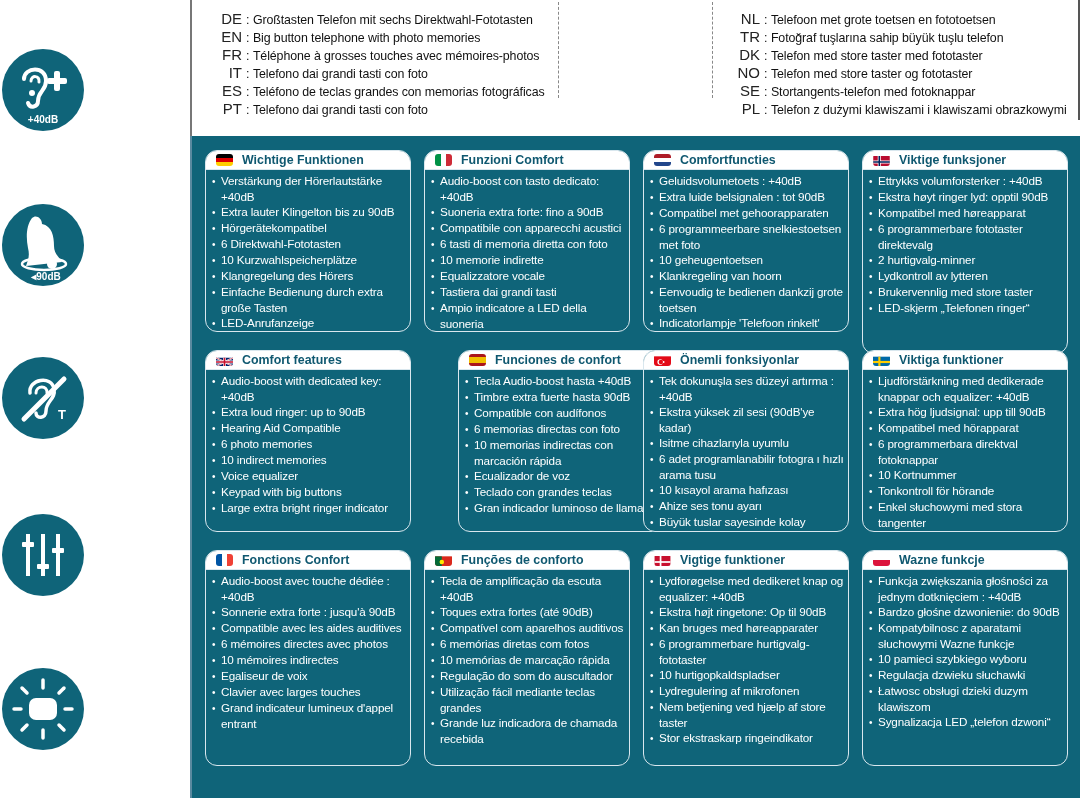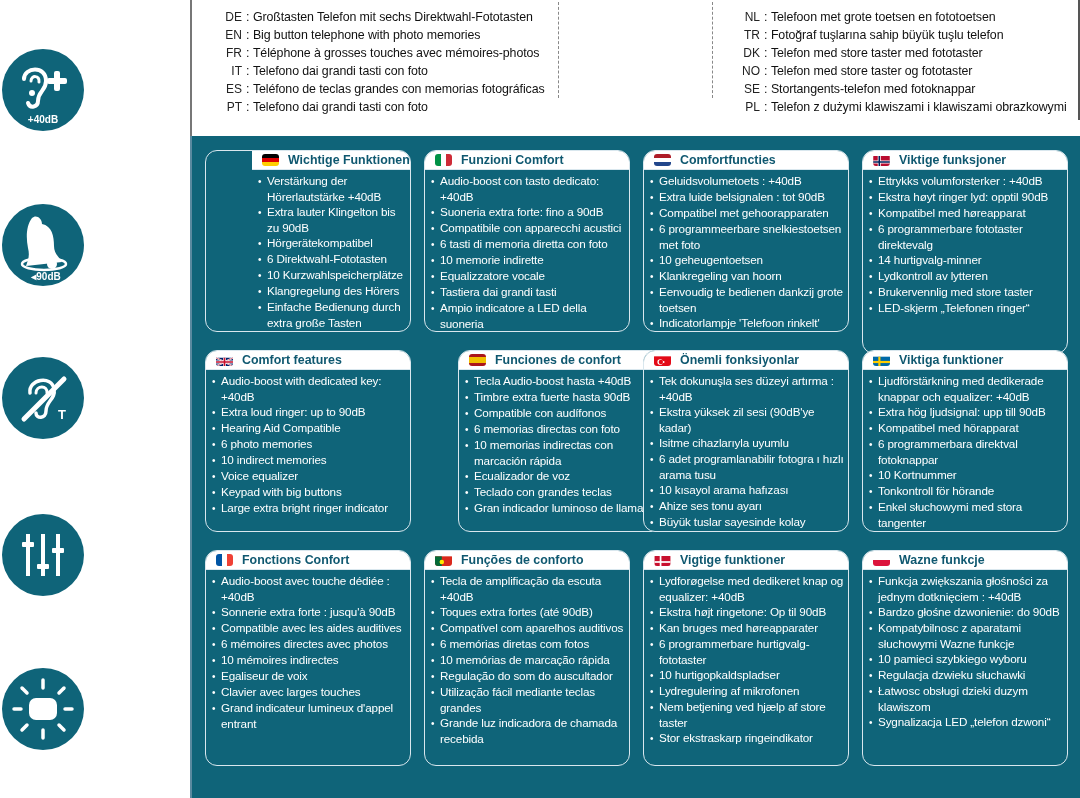--- a/index.html
+++ b/index.html
@@ -13,21 +13,21 @@
     background: #0f6479; display: flex; align-items: center; justify-content: center;
   }
   .feature-icon svg { width: 82px; height: 82px; }
 
   
   .header { position: absolute; left: 190px; top: 0; width: 890px; height: 136px; border-left: 2px solid #777; }
   .title-col { position: absolute; top: 10px; }
   .title-col.left { left: 22px; }
   .title-col.right { left: 540px; }
   .title-row { display: flex; align-items: baseline; height: 18px; font-size: 12.4px; white-space: nowrap; }
-  .title-row .code { font-size: 12px; color: #222; width: 32px; text-align: right; padding-right: 4px; }
+  .title-row .code { font-size: 15px; color: #222; width: 32px; text-align: right; padding-right: 4px; }
   .title-row .txt { font-weight: normal; color: #111; letter-spacing: -0.1px; }
   .divider-dash { position: absolute; left: 366px; top: 2px; height: 96px; border-left: 1.5px dashed #888; }
   .divider-dash.r { left: 520px; }
   .right-edge { position: absolute; right: 0; top: 0; width: 2px; height: 120px; background: #555; }
 
   
   .panel { position: absolute; left: 190px; top: 136px; width: 890px; height: 662px; background: #0f6479; border-left: 2px solid #5a8aa0; }
   .card {
     position: absolute; width: 206px; border: 1.6px solid #d9e7ee; border-radius: 12px;
     background: #0f6479; overflow: hidden;
@@ -164,21 +164,21 @@
         <span class="code">PL</span>
         <span>:&nbsp;</span>
         <span class="txt">Telefon z dużymi klawiszami i klawiszami obrazkowymi</span>
       </div>
   </div>
   <div class="right-edge"></div>
 </div>
 
 <div class="panel">
   <div id="cards">
-      <div class="card" style="left: 13px; top: 14px; height: 182px; padding-left: 46px;">
+      <div class="card" style="left: 13px; top: 14px; height: 182px;">
         <div class="card-head">
           <span class="flag">
             <div style="height:4px;background:#000"></div>
             <div style="height:4px;background:#dd0000"></div>
             <div style="height:4px;background:#ffce00"></div>
           </span>
           <span class="card-title">Wichtige Funktionen</span>
         </div>
         <div class="card-body">
           <div class="item">Verstärkung der Hörerlautstärke +40dB</div>
@@ -242,21 +242,21 @@
               <rect x="7" width="2" height="16" fill="#00205b"></rect>
               <rect y="7" width="22" height="2" fill="#00205b"></rect>
             </svg></span>
           <span class="card-title">Viktige funksjoner</span>
         </div>
         <div class="card-body">
           <div class="item">Ettrykks volumforsterker : +40dB</div>
           <div class="item">Ekstra høyt ringer lyd: opptil 90dB</div>
           <div class="item">Kompatibel med høreapparat</div>
           <div class="item">6 programmerbare fototaster direktevalg</div>
-          <div class="item">14 hurtigvalg-minner</div>
+          <div class="item">2 hurtigvalg-minner</div>
           <div class="item">Lydkontroll av lytteren</div>
           <div class="item">Brukervennlig med store taster</div>
           <div class="item">LED-skjerm „Telefonen ringer“</div>
         </div>
       </div>
       <div class="card" style="left: 13px; top: 214px; height: 182px;">
         <div class="card-head">
           <span class="flag"><svg width="17" height="12" viewBox="0 0 60 30">
               <rect width="60" height="30" fill="#012169"></rect>
               <path d="M0,0 L60,30 M60,0 L0,30" stroke="#fff" stroke-width="6"></path>

